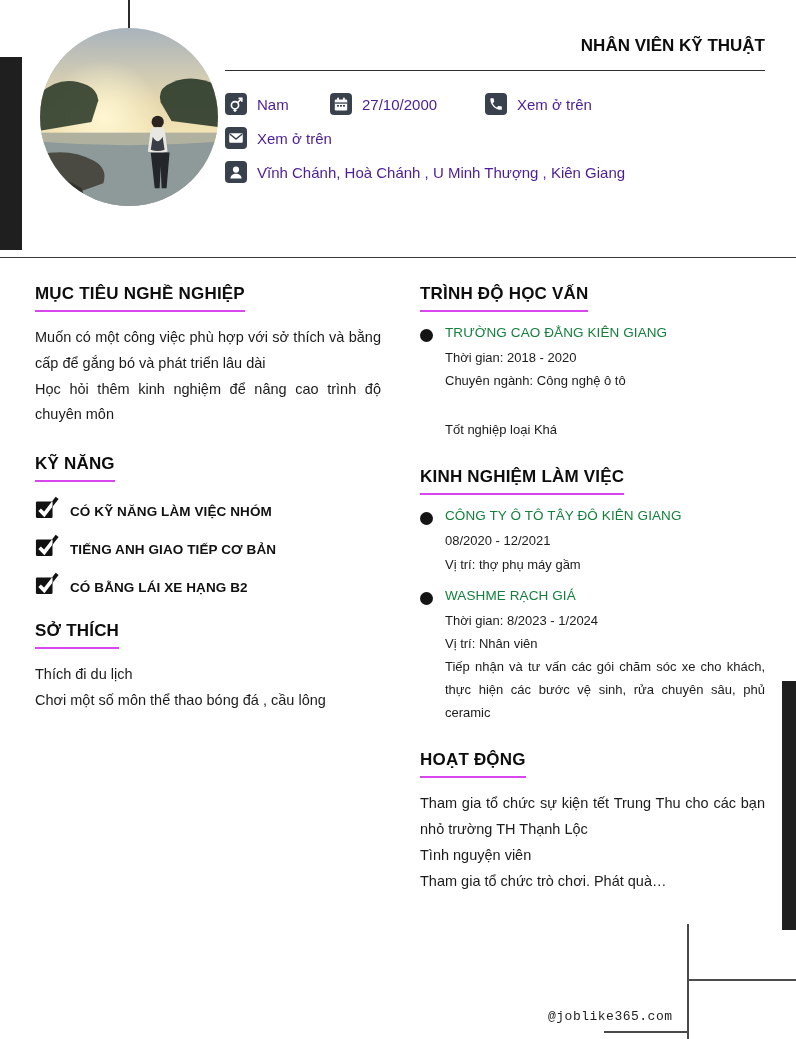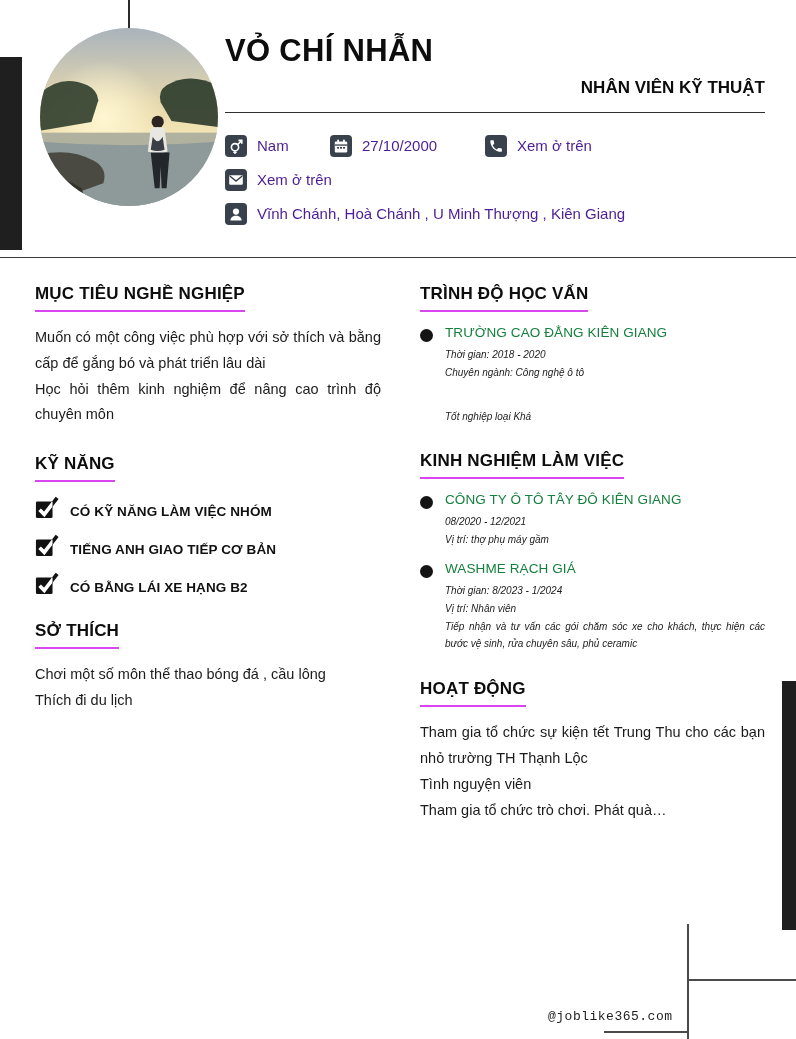--- a/index.html
+++ b/index.html
@@ -46,21 +46,21 @@
   
   .skill-item { display: flex; align-items: flex-end; gap: 11px; margin-bottom: 14px; }
   .skill-item .cbx { width: 24px; height: 24px; flex: none; }
   .skill-label { font-size: 13.5px; font-weight: 700; letter-spacing: .1px; color:#101010; }
 
   
   .entry { display: flex; gap: 12px; margin-bottom: 12px; }
   .bullet { width: 13px; height: 13px; border-radius: 50%; background: #141414; flex: none; margin-top: 4px; }
   .entry-body { flex: 1; min-width: 0; }
   .entry-title { font-size: 13.5px; font-weight: 400; letter-spacing: .1px; margin-bottom: 6px; color:#15803d; }
-  .entry-line { font-size: 10px; line-height: 1.78; text-align: justify; color:#1b1b1b;font-style:italic; }
+  .entry-line { font-size: 13px; line-height: 1.78; text-align: justify; color:#1b1b1b; }
   .gap-top { margin-top: 26px; }
 
   
   .watermark { position: absolute; left: 548px; top: 1009px; font-family: "Liberation Mono", monospace;
                font-size: 13px; letter-spacing: .5px; color: #1d1d1d; }
 </style>
 </head>
 <body>
 
 <div class="page">
@@ -98,21 +98,20 @@
       <g>
         <circle cx="119" cy="95" r="6.2" fill="#2b2420"></circle>
         <path d="M112 102 q7 -4 14 0 l3 23 q-10 4 -20 0 Z" fill="#e9e7e2"></path>
         <path d="M114 110 q5 9 10 0 l2 13 q-7 3 -14 0 Z" fill="#3a3f46"></path>
         <path d="M112 126 l4 36 h5 l1 -22 1 22 h5 l3 -36 Z" fill="#23262b"></path>
       </g>
     </svg>
   </div>
 
   <header class="header">
-    <h1 class="name">VỎ CHÍ NHẪN</h1>
     <div class="job-title">NHÂN VIÊN KỸ THUẬT</div>
     <div class="header-rule"></div>
 
     <div class="contact">
       <div class="contact-row">
         <span class="cfield w1">
           <span class="cicon">
             <svg viewBox="0 0 22 22" width="22" height="22">
               <rect width="22" height="22" rx="4" fill="#39424c"></rect>
               <circle cx="10" cy="12.2" r="3.6" fill="none" stroke="#fff" stroke-width="1.6"></circle>
@@ -231,22 +230,22 @@
             <path d="M5 16 L10 21 L24 3" fill="none" stroke="#121212" stroke-width="4"></path>
             <path d="M5 16 L10 21 L24 3" fill="none" stroke="#ffffff" stroke-width="4" clip-path="url(#cbclip3)"></path>
           </svg>
         </span>
         <span class="skill-label">CÓ BẰNG LÁI XE HẠNG B2</span>
       </div>
     </div>
 
     <div class="section">
       <h2 class="sec-heading">SỞ THÍCH</h2>
+      <div class="line">Thích đi du lịch</div>
       <div class="line">Chơi một số môn thể thao bóng đá , cầu lông</div>
-      <div class="line">Thích đi du lịch</div>
     </div>
 
   </section>
 
   <section class="col col-right">
 
     <div class="section">
       <h2 class="sec-heading">TRÌNH ĐỘ HỌC VẤN</h2>
       <div class="entry">
         <span class="bullet"></span>

